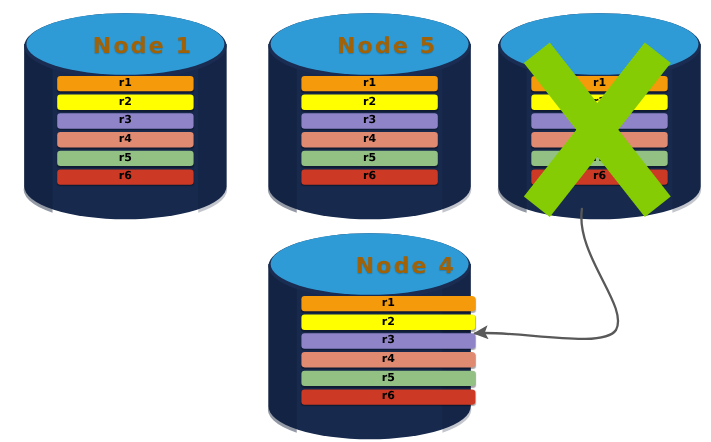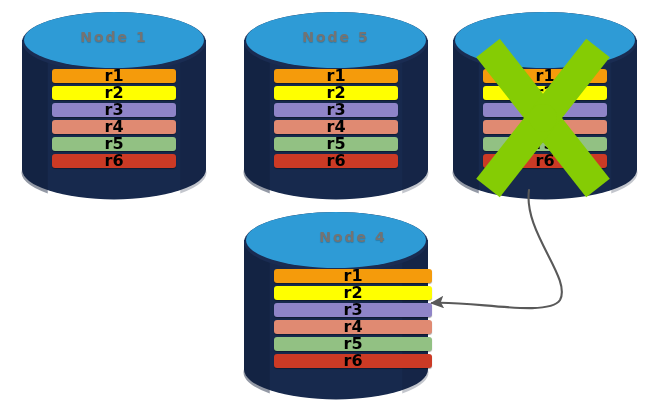--- a/index.html
+++ b/index.html
@@ -25,43 +25,43 @@
   .node {
     position: absolute;
   }
   .node-svg {
     position: absolute;
     left: 0; top: 0;
     overflow: visible;
   }
   .node-title {
     position: absolute;
-    left: 0;
+    left: 16px;
     width: 100%;
     text-align: center;
-    color: #737373;
+    color: #a16207;
     font-weight: bold;
-    font-size: 14px;
+    font-size: 20px;
     letter-spacing: 2px;
     white-space: nowrap;
     pointer-events: none;
     text-shadow: 0 1px 1px rgba(0,0,0,0.18);
   }
   .rows {
     position: absolute;
     left: 0;
     width: 100%;
   }
   .row {
     position: relative;
     border-radius: 3px;
     height: 14px;
     line-height: 14px;
     text-align: center;
-    font-size: 16px;
+    font-size: 10px;
     font-weight: bold;
     color: #000000;
     box-shadow: 0 1px 1px rgba(0,0,0,0.35);
     margin-bottom: 3px;
   }
   .row:last-child { margin-bottom: 0; }
 
   .xmark, .arrow-layer {
     position: absolute;
     left: 0; top: 0;

